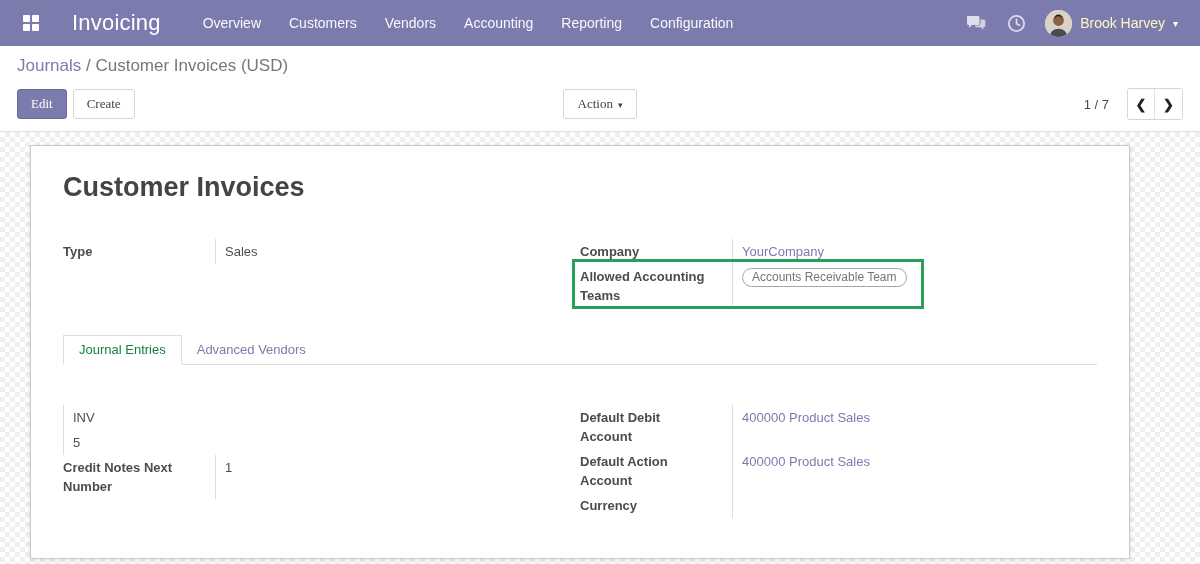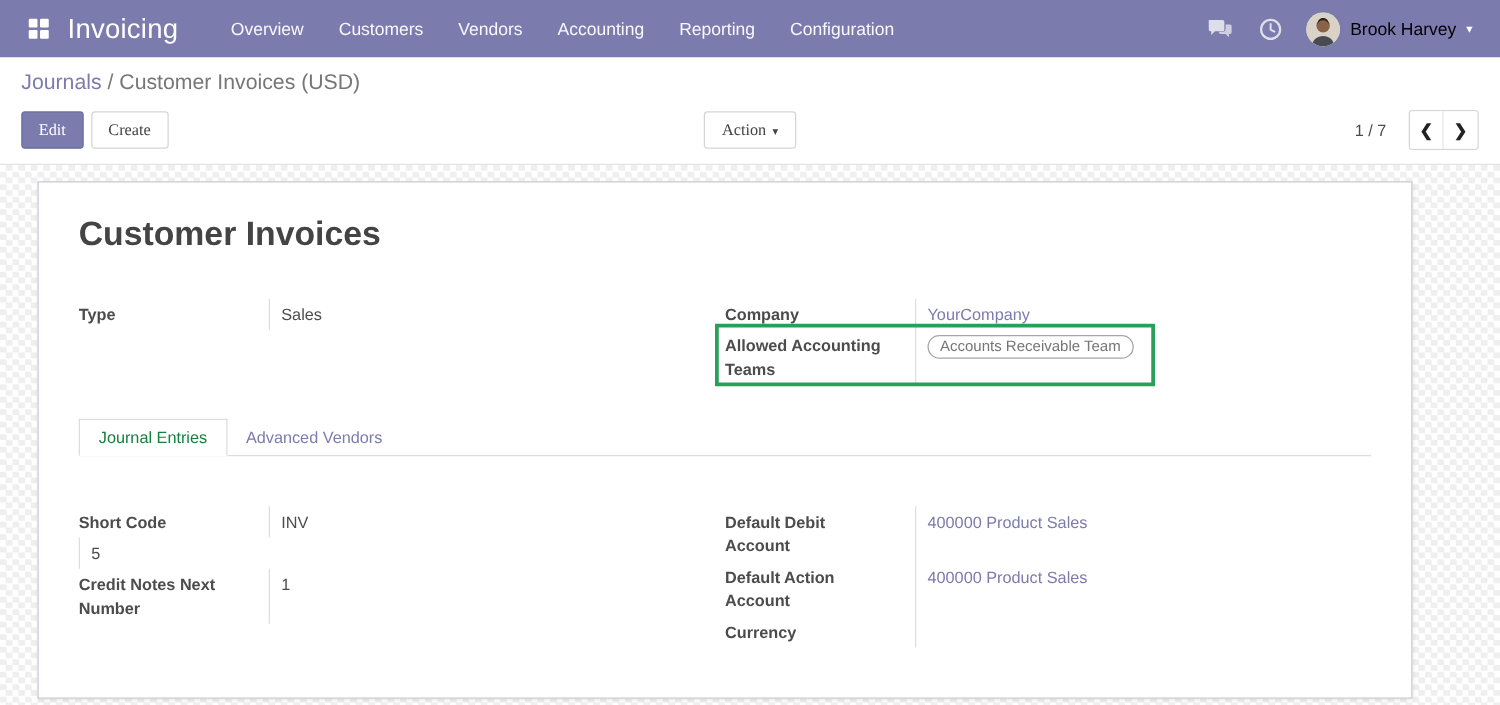--- a/index.html
+++ b/index.html
@@ -5,28 +5,28 @@
   * { margin:0; padding:0; box-sizing:border-box; }
   html,body { width:1200px; height:564px; overflow:hidden; }
   body { font-family:"Liberation Sans", sans-serif; color:var(--text); background:#fff; font-size:13px; }
   :root { --brand:#7c7bad; --link:#7c7bad; --text:#4c4c4c; --highlight:#28a05a; --border:#dddddd; }
 
   
   .navbar { height:46px; background:var(--brand); display:flex; align-items:center; padding:0 16px; }
   .apps-btn { width:30px; height:30px; display:flex; align-items:center; justify-content:center; cursor:pointer; }
   .apps-grid { display:grid; grid-template-columns:7px 7px; grid-template-rows:7px 7px; gap:2px; }
   .apps-grid span { background:#fff; border-radius:1px; }
-  .brand { color:#fff; font-size:22px; margin:0 30px 0 8px; letter-spacing:.2px; }
+  .brand { color:#fff; font-size:22px; margin:0 30px 0 26px; letter-spacing:.2px; }
   .nav-menu { display:flex; align-items:flex-end; gap:4px; }
   .nav-item { color:rgba(255,255,255,.95); font-size:14px; padding:7px 12px; cursor:pointer; border-radius:2px; }
   .nav-right { margin-left:auto; display:flex; align-items:center; gap:6px; }
   .nav-icon-btn { width:34px; height:32px; display:flex; align-items:center; justify-content:center; cursor:pointer; opacity:.75; }
   .user-menu { display:flex; align-items:center; gap:8px; cursor:pointer; padding:4px 6px; }
   .avatar { width:27px; height:27px; border-radius:50%; overflow:hidden; background:#e7e2da; flex:0 0 auto; }
-  .user-name { color:#000000; font-size:14px; }
+  .user-name { color:#fef9c3; font-size:14px; }
   .caret { color:#fff; font-size:10px; }
 
   
   .control-panel { background:#fff; padding:10px 17px 11px; border-bottom:1px solid #e4e4e4; }
   .breadcrumb { font-size:17px; color:#777; margin-bottom:12px; }
   .breadcrumb a { color:var(--link); text-decoration:none; cursor:pointer; }
   .cp-row { display:flex; align-items:center; }
   .cp-left, .cp-center, .cp-right { display:flex; align-items:center; flex:1; }
   .cp-center { justify-content:center; }
   .cp-right { justify-content:flex-end; }
@@ -162,21 +162,20 @@
 
     <div class="tabs">
       <div class="tab active">Journal Entries</div>
       <div class="tab inactive">Advanced Vendors</div>
     </div>
 
     <div class="tab-body">
       <div class="group-row">
         <div class="o-group">
           <div class="o-field">
-            <span class="o-label">Short Code</span>
             <span class="o-value">INV</span>
           </div>
           <div class="o-field">
             <span class="o-value">5</span>
           </div>
           <div class="o-field">
             <span class="o-label">Credit Notes Next Number</span>
             <span class="o-value">1</span>
           </div>
         </div>

